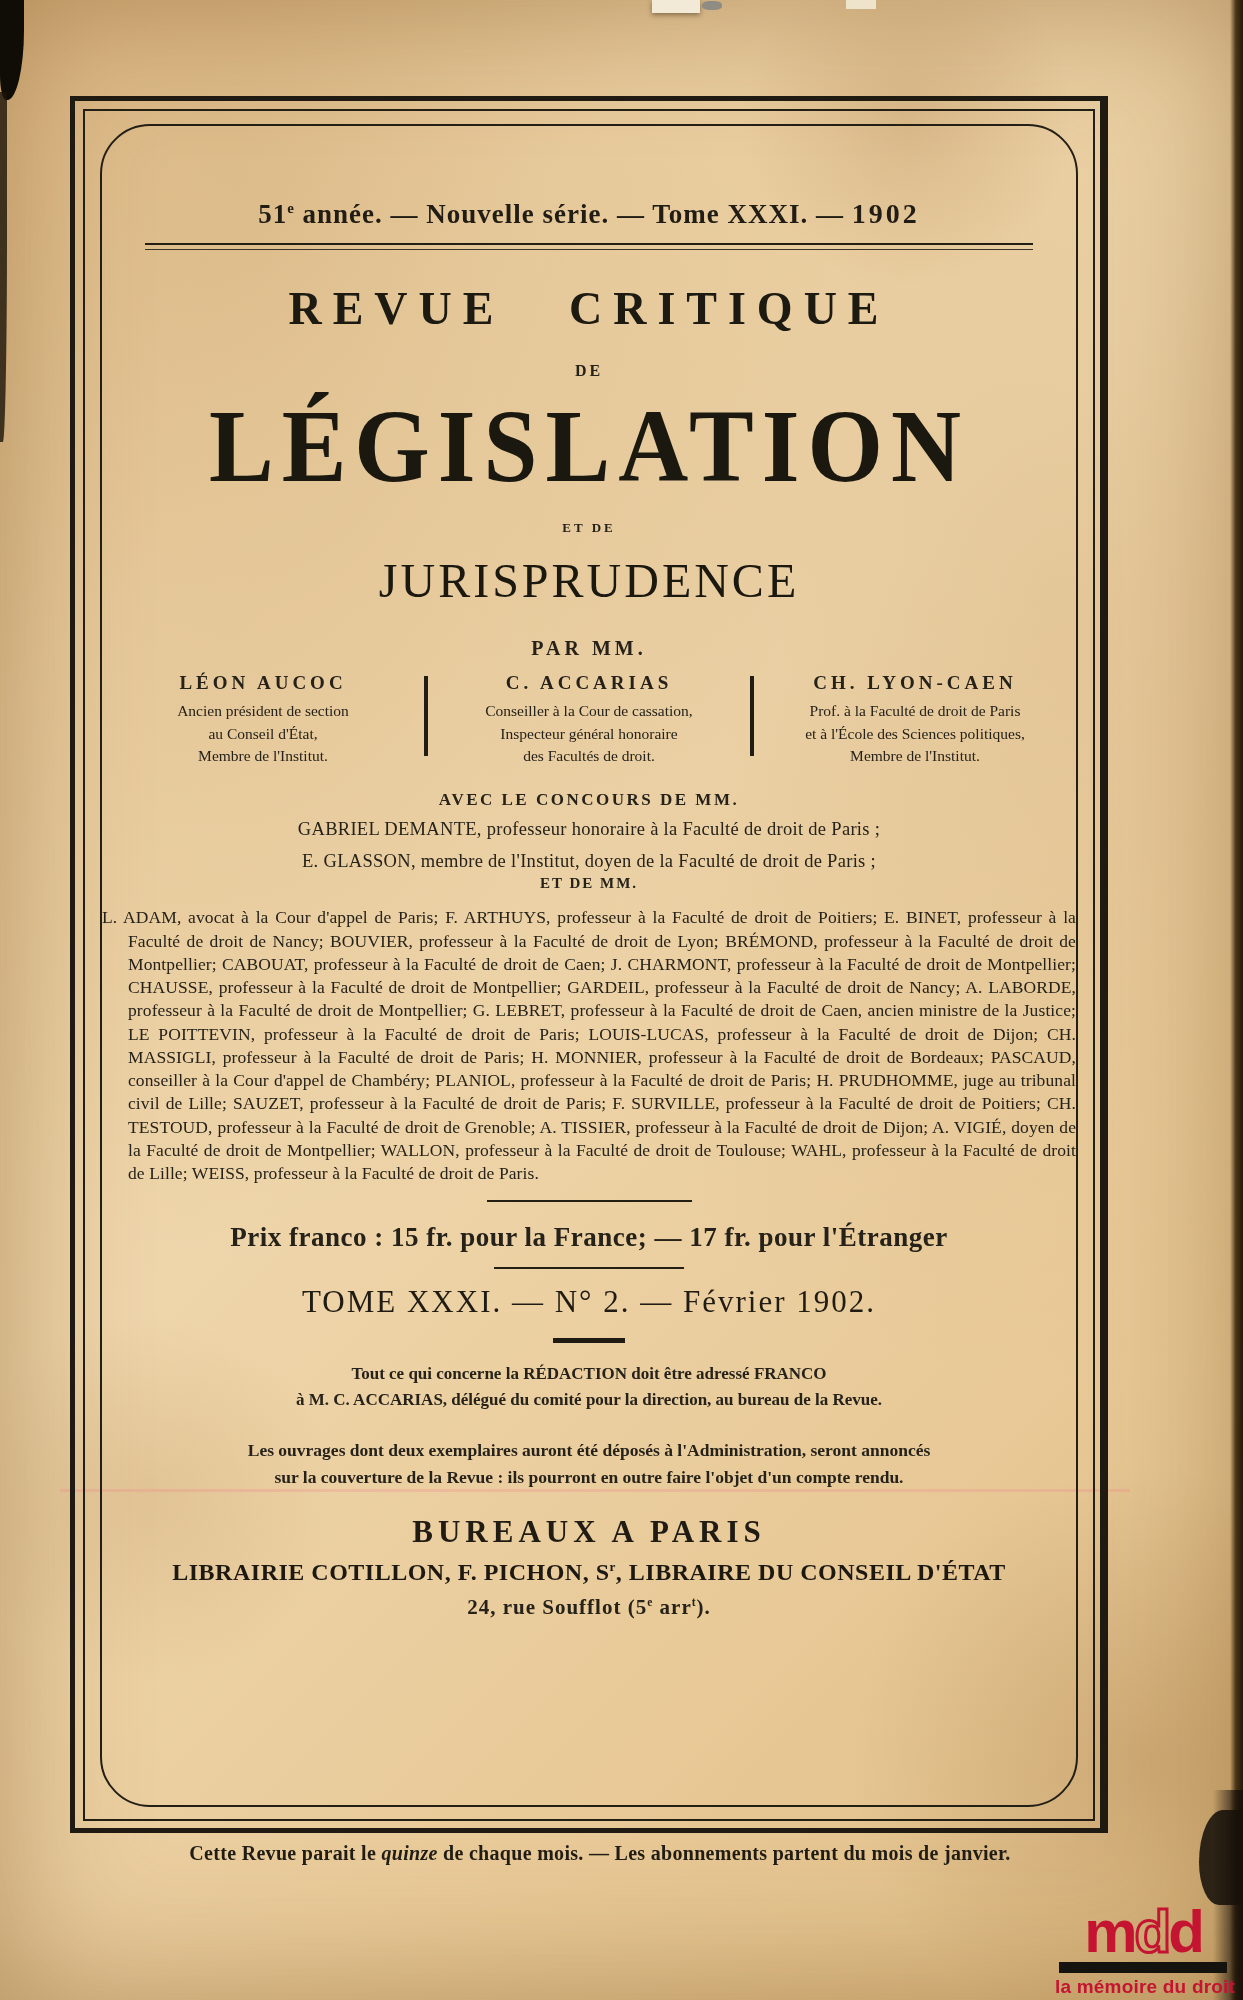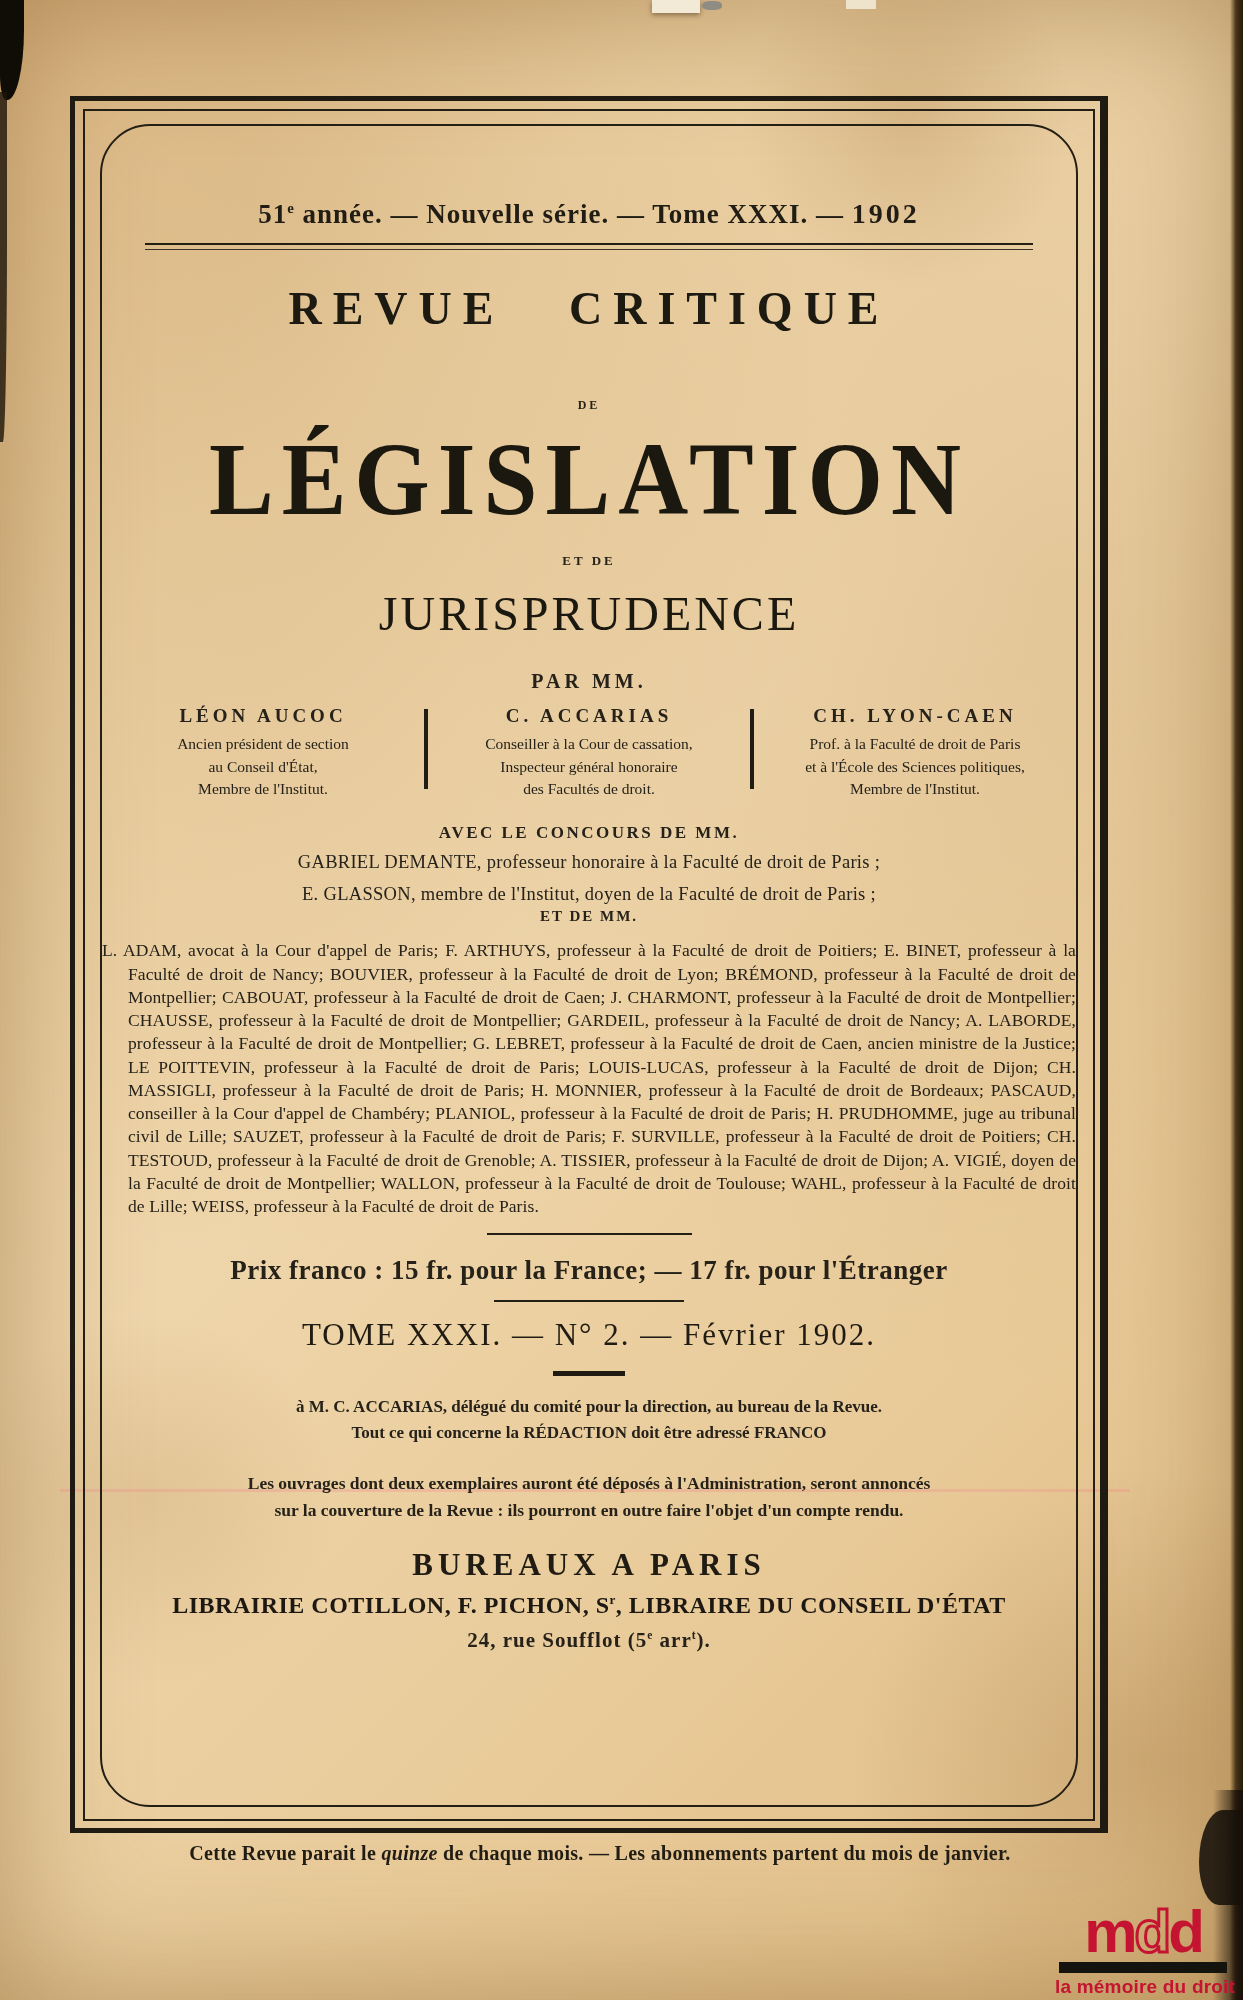--- a/index.html
+++ b/index.html
@@ -37,21 +37,21 @@
 
   .content{position:absolute;left:102px;top:124px;width:974px;height:1680px;text-align:center;}
 
   .topline{margin-top:74px;font-size:27px;font-weight:700;letter-spacing:1px;color:#211d14;}
   .topline .year{font-size:28px;letter-spacing:3px;}
   sup{font-size:0.55em;vertical-align:super;}
 
   .rule-double{margin:13px auto 0;width:888px;height:4px;border-top:2.5px solid #241f15;border-bottom:1px solid #3a332a;}
 
   .t1{margin:34px 0 0;font-size:46px;font-weight:700;letter-spacing:11px;word-spacing:42px;color:#1d1a12;}
-  .small-de{margin-top:64px;font-size:12px;font-weight:700;letter-spacing:3px;}
+  .small-de{margin-top:28px;font-size:16px;font-weight:700;letter-spacing:3px;}
   .t2{margin:12px 0 0;font-size:97px;font-weight:700;letter-spacing:8px;color:#1b1810;transform:scaleY(1.06);transform-origin:top;white-space:nowrap;}
   .small-de2{margin-top:24px;font-size:13px;font-weight:700;letter-spacing:3px;}
   .t3{margin:19px 0 0;font-size:48px;font-weight:400;letter-spacing:3px;color:#1b1810;white-space:nowrap;}
   h1{line-height:1.08;}
 
   .par-mm{margin-top:30px;font-size:20px;font-weight:700;letter-spacing:4px;}
 
   .editors{margin-top:12px;display:flex;justify-content:space-between;align-items:flex-start;}
   .ed{flex:1 1 0;padding:0 4px;}
   .ed-name{font-size:19px;font-weight:700;letter-spacing:4px;margin-bottom:6px;white-space:nowrap;}
@@ -154,22 +154,22 @@
     <div class="etdemm">ET DE MM.</div>
     <p class="contrib">L. ADAM, avocat à la Cour d'appel de Paris; F. ARTHUYS, professeur à la Faculté de droit de Poitiers; E. BINET, professeur à la Faculté de droit de Nancy; BOUVIER, professeur à la Faculté de droit de Lyon; BRÉMOND, professeur à la Faculté de droit de Montpellier; CABOUAT, professeur à la Faculté de droit de Caen; J. CHARMONT, professeur à la Faculté de droit de Montpellier; CHAUSSE, professeur à la Faculté de droit de Montpellier; GARDEIL, professeur à la Faculté de droit de Nancy; A. LABORDE, professeur à la Faculté de droit de Montpellier; G. LEBRET, professeur à la Faculté de droit de Caen, ancien ministre de la Justice; LE POITTEVIN, professeur à la Faculté de droit de Paris; LOUIS-LUCAS, professeur à la Faculté de droit de Dijon; CH. MASSIGLI, professeur à la Faculté de droit de Paris; H. MONNIER, professeur à la Faculté de droit de Bordeaux; PASCAUD, conseiller à la Cour d'appel de Chambéry; PLANIOL, professeur à la Faculté de droit de Paris; H. PRUDHOMME, juge au tribunal civil de Lille; SAUZET, professeur à la Faculté de droit de Paris; F. SURVILLE, professeur à la Faculté de droit de Poitiers; CH. TESTOUD, professeur à la Faculté de droit de Grenoble; A. TISSIER, professeur à la Faculté de droit de Dijon; A. VIGIÉ, doyen de la Faculté de droit de Montpellier; WALLON, professeur à la Faculté de droit de Toulouse; WAHL, professeur à la Faculté de droit de Lille; WEISS, professeur à la Faculté de droit de Paris.</p>
 
     <div class="rule-s"></div>
     <div class="price">Prix franco : 15 fr. pour la France; — 17 fr. pour l'Étranger</div>
     <div class="rule-s2"></div>
     <div class="tome">TOME XXXI. — N° 2. — Février 1902.</div>
     <div class="dash"></div>
 
     <div class="note1">
+      <div>Tout ce qui concerne la RÉDACTION doit être adressé FRANCO</div>
       <div>à M. C. ACCARIAS, délégué du comité pour la direction, au bureau de la Revue.</div>
-      <div>Tout ce qui concerne la RÉDACTION doit être adressé FRANCO</div>
     </div>
     <div class="note2">
       <div>Les ouvrages dont deux exemplaires auront été déposés à l'Administration, seront annoncés</div>
       <div>sur la couverture de la Revue : ils pourront en outre faire l'objet d'un compte rendu.</div>
     </div>
 
     <div class="bureaux">BUREAUX A PARIS</div>
     <div class="librairie">
       <span>LIBRAIRIE COTILLON, F. PICHON, S</span><sup>r</sup><span>, LIBRAIRE DU CONSEIL D'ÉTAT</span>
     </div>

